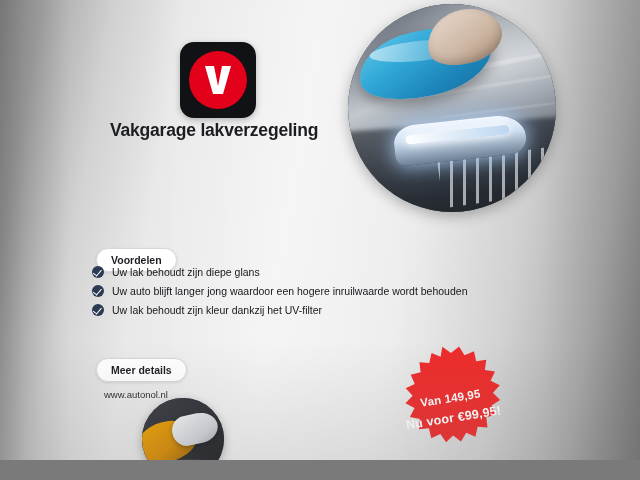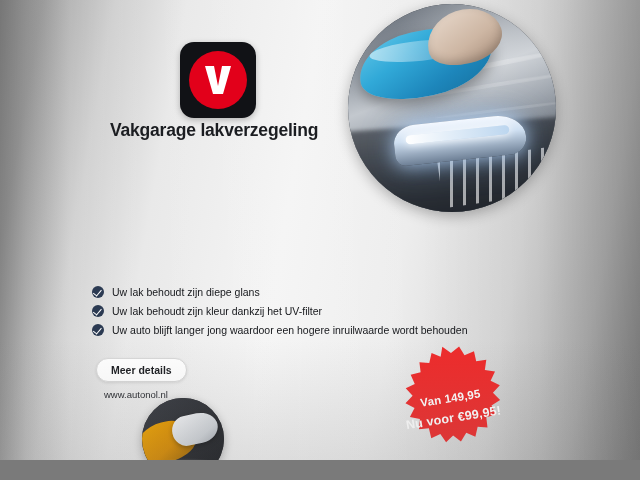--- a/index.html
+++ b/index.html
@@ -189,21 +189,21 @@
     box-shadow: 0 1px 3px rgba(0,0,0,0.10);
     white-space: nowrap;
   }
   #pill-voordelen { left: 96px; top: 248px; }
   #pill-meer { left: 96px; top: 358px; }
 
   
   .benefits {
     position: absolute;
     left: 92px;
-    top: 282px;
+    top: 262px;
     width: 430px;
   }
   .benefit-row {
     display: flex;
     align-items: center;
     gap: 8px;
     height: 19px;
     margin-bottom: 0px;
   }
   .check {
@@ -343,33 +343,34 @@
     <div class="hero-line hl3"></div>
     <div class="hood-shadow"></div>
     <div class="grille"></div>
     <div class="headlight">
       <div class="headlight-inner"></div>
     </div>
     <div class="cloth"></div>
     <div class="hand"></div>
   </div>
 
+  <div class="pill" id="pill-voordelen">Voordelen</div>
 
   <div class="benefits">
     <div class="benefit-row">
       <span class="check"></span>
       <span class="benefit-text">Uw lak behoudt zijn diepe glans</span>
     </div>
     <div class="benefit-row">
       <span class="check"></span>
-      <span class="benefit-text">Uw lak behoudt zijn kleur dankzij het UV-filter</span>
+      <span class="benefit-text">Uw auto blijft langer jong waardoor een hogere inruilwaarde wordt behouden</span>
     </div>
     <div class="benefit-row">
       <span class="check"></span>
-      <span class="benefit-text">Uw auto blijft langer jong waardoor een hogere inruilwaarde wordt behouden</span>
+      <span class="benefit-text">Uw lak behoudt zijn kleur dankzij het UV-filter</span>
     </div>
   </div>
 
   <div class="pill" id="pill-meer">Meer details</div>
 
   <div class="website">www.autonol.nl</div>
 
   <div class="small-circle">
     <div class="sc-bg"></div>
     <div class="sc-glove"></div>

